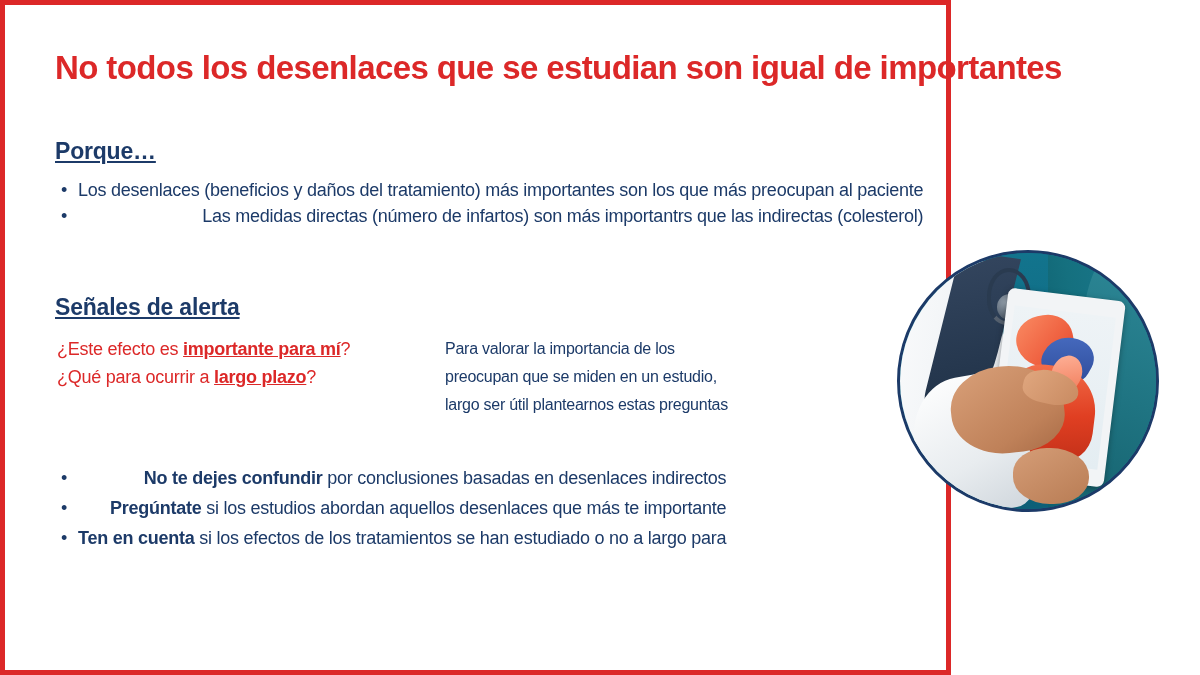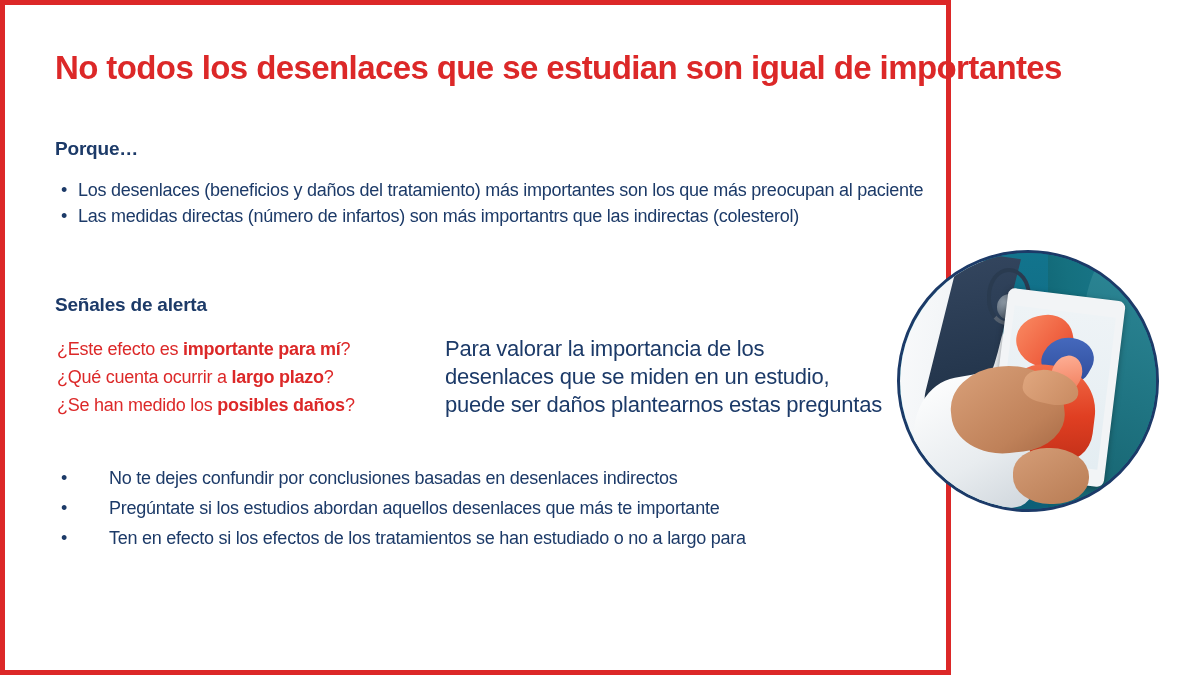--- a/index.html
+++ b/index.html
@@ -25,75 +25,77 @@
     font-weight: bold;
     color: #dc2828;
     letter-spacing: -0.6px;
     white-space: nowrap;
     line-height: 1.15;
   }
 
   
   .heading {
     position: absolute;
-    font-size: 19px;
+    font-size: 23px;
     font-weight: bold;
     color: #1c3a68;
     letter-spacing: -0.2px;
+    text-decoration: underline;
   }
   #h-porque { left: 50px; top: 133px; }
   #h-senales { left: 50px; top: 289px; }
 
   
   .bullets {
     position: absolute;
     list-style: none;
   }
   .bullets li {
     position: relative;
     padding-left: 18px;
     font-size: 18px;
     line-height: 26px;
     color: #1c3a68;
     letter-spacing: -0.25px;
     white-space: nowrap;
+    text-align: right;
   }
   .bullets li::before {
     content: "\2022";
     position: absolute;
     left: 1px; top: 0;
     font-size: 18px;
     color: #1c3a68;
   }
   #list-porque { left: 55px; top: 172px; }
   #list-acciones { left: 55px; top: 458px; }
   #list-acciones li { line-height: 30px; }
-  .bullets b { font-weight: normal; margin-left: 31px; }
+  .bullets b { font-weight: bold; }
 
   
   .questions {
     position: absolute;
     left: 52px; top: 330px;
   }
   .questions div {
     font-size: 18px;
     line-height: 28px;
     color: #dc2828;
     letter-spacing: -0.25px;
     white-space: nowrap;
   }
-  .questions b { font-weight: bold; }
+  .questions b { font-weight: bold; text-decoration: underline; }
 
   .answer {
     position: absolute;
     left: 440px; top: 330px;
     width: 460px;
   }
   .answer div {
-    font-size: 22px;
+    font-size: 16px;
     line-height: 28px;
     color: #1c3a68;
     letter-spacing: -0.25px;
     white-space: nowrap;
   }
 
   
   .photo {
     position: absolute;
     left: 892px; top: 245px;
@@ -251,31 +253,28 @@
     <li>Las medidas directas (número de infartos) son más importantrs que las indirectas (colesterol)</li>
   </ul>
 
   <div class="heading" id="h-senales">Señales de alerta</div>
 
   <div class="questions">
     <div>
       <span>¿Este efecto es </span><b>importante para mí</b><span>?</span>
     </div>
     <div>
-      <span>¿Qué cuenta ocurrir a </span><b>largo plazo</b><span>?</span>
-    </div>
-    <div>
-      <span>¿Se han medido los </span><b>posibles daños</b><span>?</span>
+      <span>¿Qué para ocurrir a </span><b>largo plazo</b><span>?</span>
     </div>
   </div>
 
   <div class="answer">
     <div>Para valorar la importancia de los</div>
-    <div>desenlaces que se miden en un estudio,</div>
-    <div>puede ser daños plantearnos estas preguntas</div>
+    <div>preocupan que se miden en un estudio,</div>
+    <div>largo ser útil plantearnos estas preguntas</div>
   </div>
 
   <div class="photo">
     <div class="inner">
       <div class="ph-bg-left"></div>
       <div class="ph-bg-mid"></div>
       <div class="ph-bg-right"></div>
       <div class="ph-scrubs"></div>
       <div class="ph-coat"></div>
       <div class="ph-shirt"></div>
@@ -292,21 +291,21 @@
       <div class="ph-sleeve"></div>
       <div class="ph-hand"></div>
       <div class="ph-finger"></div>
       <div class="ph-hand2"></div>
     </div>
   </div>
 
   <ul class="bullets" id="list-acciones">
     <li><b>No te dejes confundir</b><span> por conclusiones basadas en desenlaces indirectos</span></li>
     <li><b>Pregúntate</b><span> si los estudios abordan aquellos desenlaces que más te importante</span></li>
-    <li><b>Ten en efecto</b><span> si los efectos de los tratamientos se han estudiado o no a largo para</span></li>
+    <li><b>Ten en cuenta</b><span> si los efectos de los tratamientos se han estudiado o no a largo para</span></li>
   </ul>
 
   <div class="footer">
 
     
 
     
 
     
 

